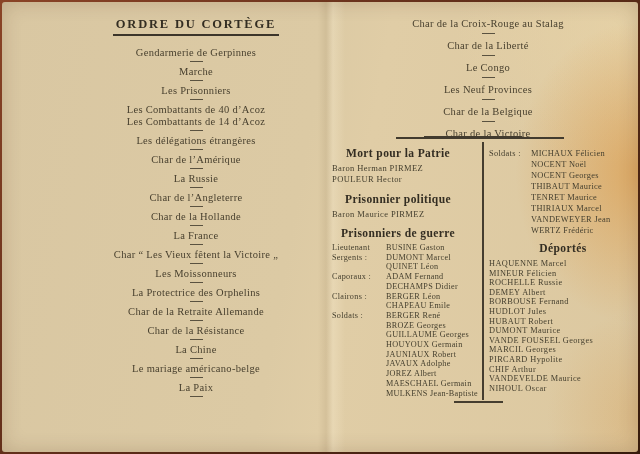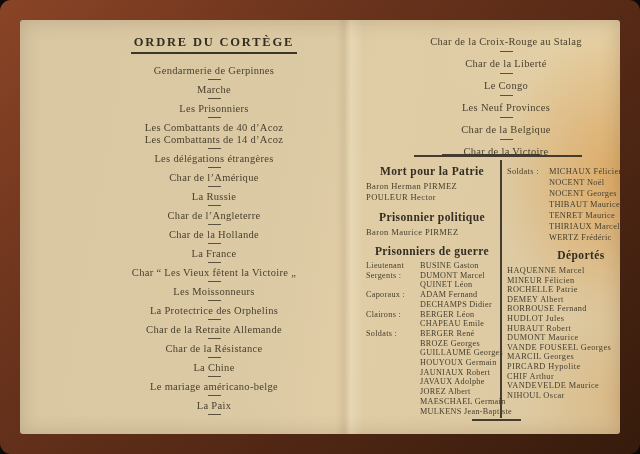--- a/index.html
+++ b/index.html
@@ -3,21 +3,21 @@
 <meta charset="utf-8">
 <style>
   html,body{margin:0;padding:0;}
   body{
     width:640px;height:454px;overflow:hidden;position:relative;
     background:#0d0a07;
     font-family:"Liberation Serif","DejaVu Serif",serif;
   }
   .photo-frame{
     position:absolute;inset:0;box-sizing:border-box;
-    padding:20px;border-radius:11px;
+    padding:2px;border-radius:0;
     background:linear-gradient(135deg,#8a4426 0%,#68321c 35%,#4a2412 75%,#361b0c 100%);
   }
   .paper{
     position:relative;width:100%;height:100%;border-radius:3px;overflow:hidden;
     color:#3f382b;
     background:
       radial-gradient(170px 210px at 100% 38%, rgba(219,138,42,0.50), rgba(219,138,42,0) 72%),
       radial-gradient(130px 150px at 100% 92%, rgba(213,148,66,0.28), rgba(213,148,66,0) 70%),
       radial-gradient(230px 190px at 97% 6%, rgba(238,217,170,0.45), rgba(238,217,170,0) 72%),
       linear-gradient(90deg, rgba(0,0,0,0) 316px, rgba(108,84,48,0.10) 324px, rgba(252,242,216,0.28) 331px, rgba(252,242,216,0) 343px),
@@ -47,21 +47,21 @@
   .rule-top::before{content:"";position:absolute;left:0;top:2px;width:100%;height:1.5px;background:#423b2e;}
   .rule-top::after{content:"";position:absolute;left:28px;top:1px;width:98px;height:3.4px;background:#423b2e;}
   .divider-v{position:absolute;left:480px;top:140px;width:1.6px;height:258px;background:#453d2f;}
   .rule-bottom{position:absolute;left:452px;top:399px;width:49px;height:1.6px;background:#453d2f;}
 
   
   .sec-h{
     margin:0;text-align:center;font-size:11.5px;font-weight:700;
     letter-spacing:0.4px;color:#332d22;white-space:nowrap;
   }
-  .col-left{position:absolute;left:346px;top:142px;width:132px;}
+  .col-left{position:absolute;left:330px;top:142px;width:132px;}
   .col-left .sec-h{margin-top:3px;}
   .col-left .sec-h.h2{margin-top:8px;}
   .col-left .sec-h.h3{margin-top:7px;font-family:Liberation Serif, serif;}
   .name-list{margin-top:4px;}
   .name-line{font-size:8.5px;line-height:11px;letter-spacing:0.4px;color:#46402f;white-space:nowrap;}
   .pow-list{margin-top:4px;}
   .pow-row{display:flex;font-size:8.2px;line-height:9.7px;letter-spacing:0.3px;color:#46402f;white-space:nowrap;}
   .pow-rank{flex:none;width:54px;}
   .pow-name{flex:1;}
 
@@ -389,35 +389,39 @@
           <div class="pow-row">
             <span class="pow-rank"></span>
             <span class="pow-name">TENRET Maurice</span>
           </div>
 
           <div class="pow-row">
             <span class="pow-rank"></span>
             <span class="pow-name">THIRIAUX Marcel</span>
           </div>
 
+          <div class="pow-row">
+            <span class="pow-rank"></span>
+            <span class="pow-name">VANDEWEYER Jean</span>
+          </div>
 
           <div class="pow-row">
             <span class="pow-rank"></span>
             <span class="pow-name">WERTZ Frédéric</span>
           </div>
         </div>
 
       <h2 class="sec-h dep-h">Déportés</h2>
       <div class="dep-list">
 
           <div class="name-line dep-line">HAQUENNE Marcel</div>
 
           <div class="name-line dep-line">MINEUR Félicien</div>
 
-          <div class="name-line dep-line">ROCHELLE Patrie</div>
+          <div class="name-line dep-line">ROCHELLE Russie</div>
 
           <div class="name-line dep-line">DEMEY Albert</div>
 
           <div class="name-line dep-line">BORBOUSE Fernand</div>
 
           <div class="name-line dep-line">HUDLOT Jules</div>
 
 
           <div class="name-line dep-line">HUBAUT Robert</div>
 

